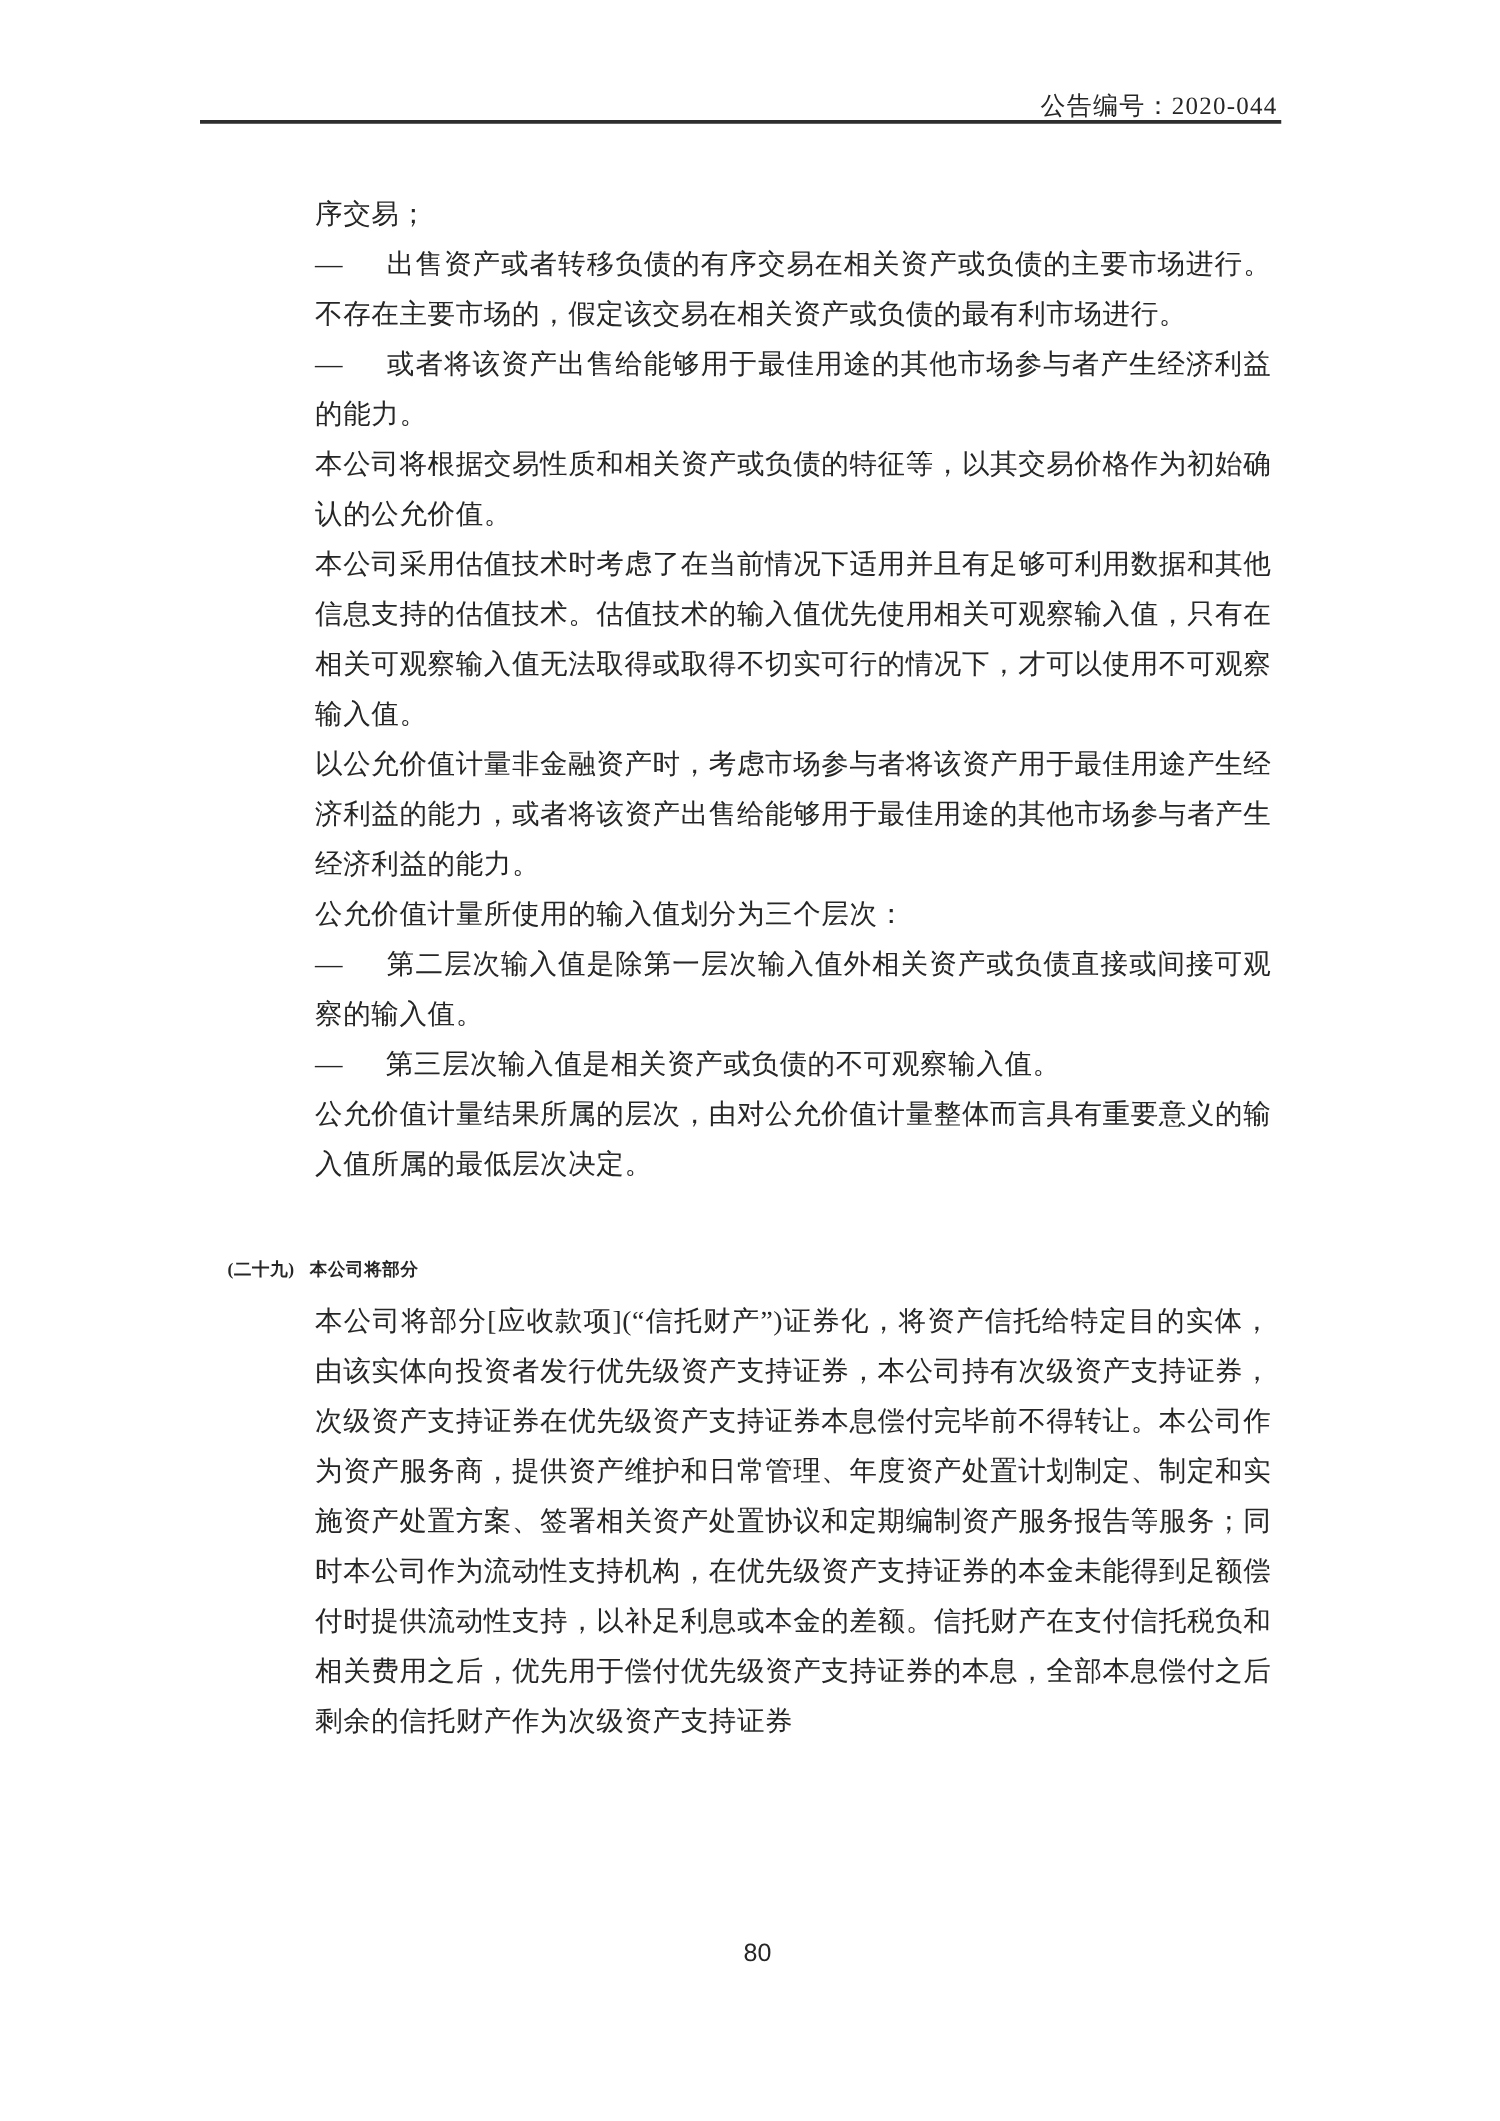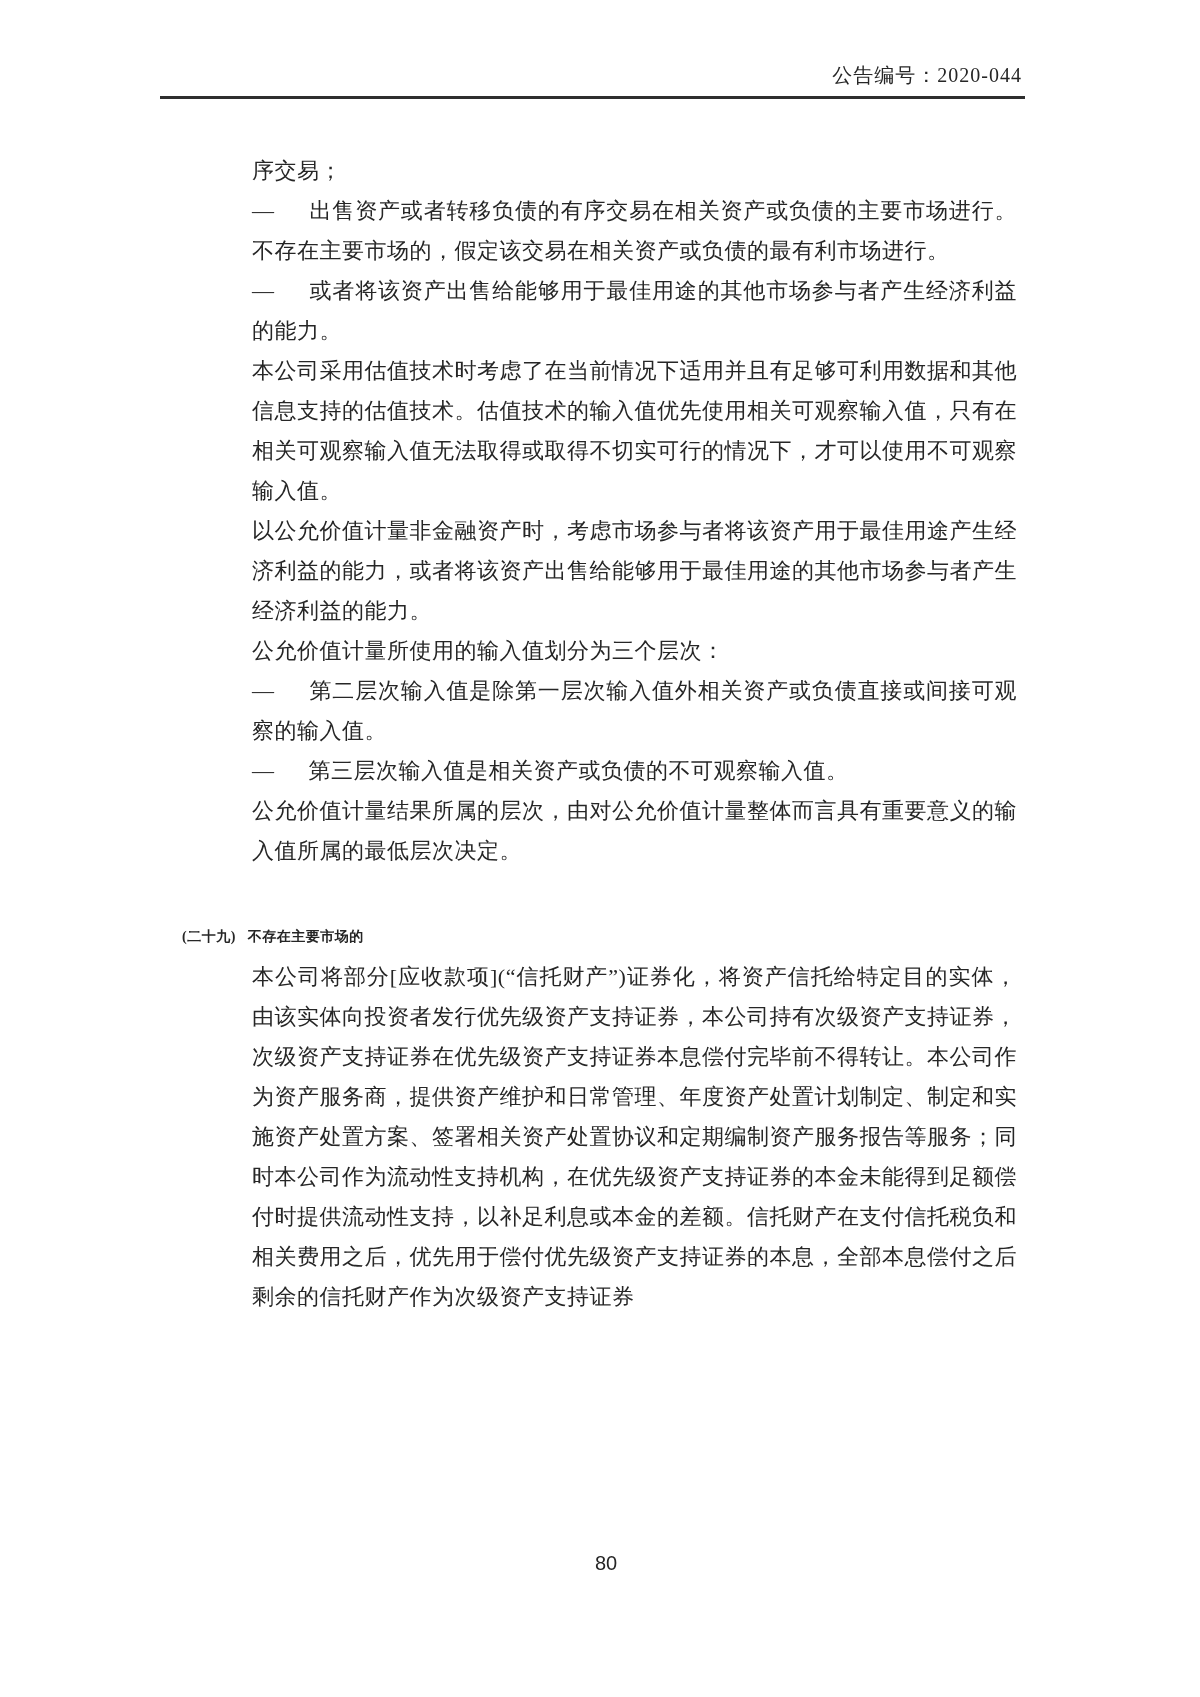--- a/index.html
+++ b/index.html
@@ -16,21 +16,21 @@
     width: 1200px;
     height: 1697px;
     margin: 0 auto;
     background: var(--background);
     color: var(--text);
     overflow: hidden;
   }
 
   .page-header {
     position: absolute;
-    top: 62px;
+    top: 72px;
     left: 0;
     right: 178px;
     text-align: right;
     font-size: 20px;
     line-height: 26px;
     letter-spacing: 1px;
   }
 
   .header-rule {
     position: absolute;
@@ -92,39 +92,40 @@
   <div class="document-body">
 
     <div>
 
         <p class="para">序交易；</p>
 
         <p class="para">—　 出售资产或者转移负债的有序交易在相关资产或负债的主要市场进行。不存在主要市场的，假定该交易在相关资产或负债的最有利市场进行。</p>
 
         <p class="para">—　 或者将该资产出售给能够用于最佳用途的其他市场参与者产生经济利益的能力。</p>
 
+        <p class="para">本公司将根据交易性质和相关资产或负债的特征等，以其交易价格作为初始确认的公允价值。</p>
 
 
         <p class="para">本公司采用估值技术时考虑了在当前情况下适用并且有足够可利用数据和其他信息支持的估值技术。估值技术的输入值优先使用相关可观察输入值，只有在相关可观察输入值无法取得或取得不切实可行的情况下，才可以使用不可观察输入值。</p>
 
         <p class="para">以公允价值计量非金融资产时，考虑市场参与者将该资产用于最佳用途产生经济利益的能力，或者将该资产出售给能够用于最佳用途的其他市场参与者产生经济利益的能力。</p>
 
         <p class="para">公允价值计量所使用的输入值划分为三个层次：</p>
 
 
         <p class="para">—　 第二层次输入值是除第一层次输入值外相关资产或负债直接或间接可观察的输入值。</p>
 
         <p class="para">—　 第三层次输入值是相关资产或负债的不可观察输入值。</p>
 
         <p class="para">公允价值计量结果所属的层次，由对公允价值计量整体而言具有重要意义的输入值所属的最低层次决定。</p>
       </div>
 
     <div class="section-heading">
       <span>(二十九)</span>
-      <span>不存在主要市场的</span>
+      <span>本公司将部分</span>
     </div>
 
     <div>
 
         <p class="para">本公司将部分[应收款项](“信托财产”)证券化，将资产信托给特定目的实体，由该实体向投资者发行优先级资产支持证券，本公司持有次级资产支持证券，次级资产支持证券在优先级资产支持证券本息偿付完毕前不得转让。本公司作为资产服务商，提供资产维护和日常管理、年度资产处置计划制定、制定和实施资产处置方案、签署相关资产处置协议和定期编制资产服务报告等服务；同时本公司作为流动性支持机构，在优先级资产支持证券的本金未能得到足额偿付时提供流动性支持，以补足利息或本金的差额。信托财产在支付信托税负和相关费用之后，优先用于偿付优先级资产支持证券的本息，全部本息偿付之后剩余的信托财产作为次级资产支持证券</p>
       </div>
 
   </div>
 
   <div class="page-footer">

